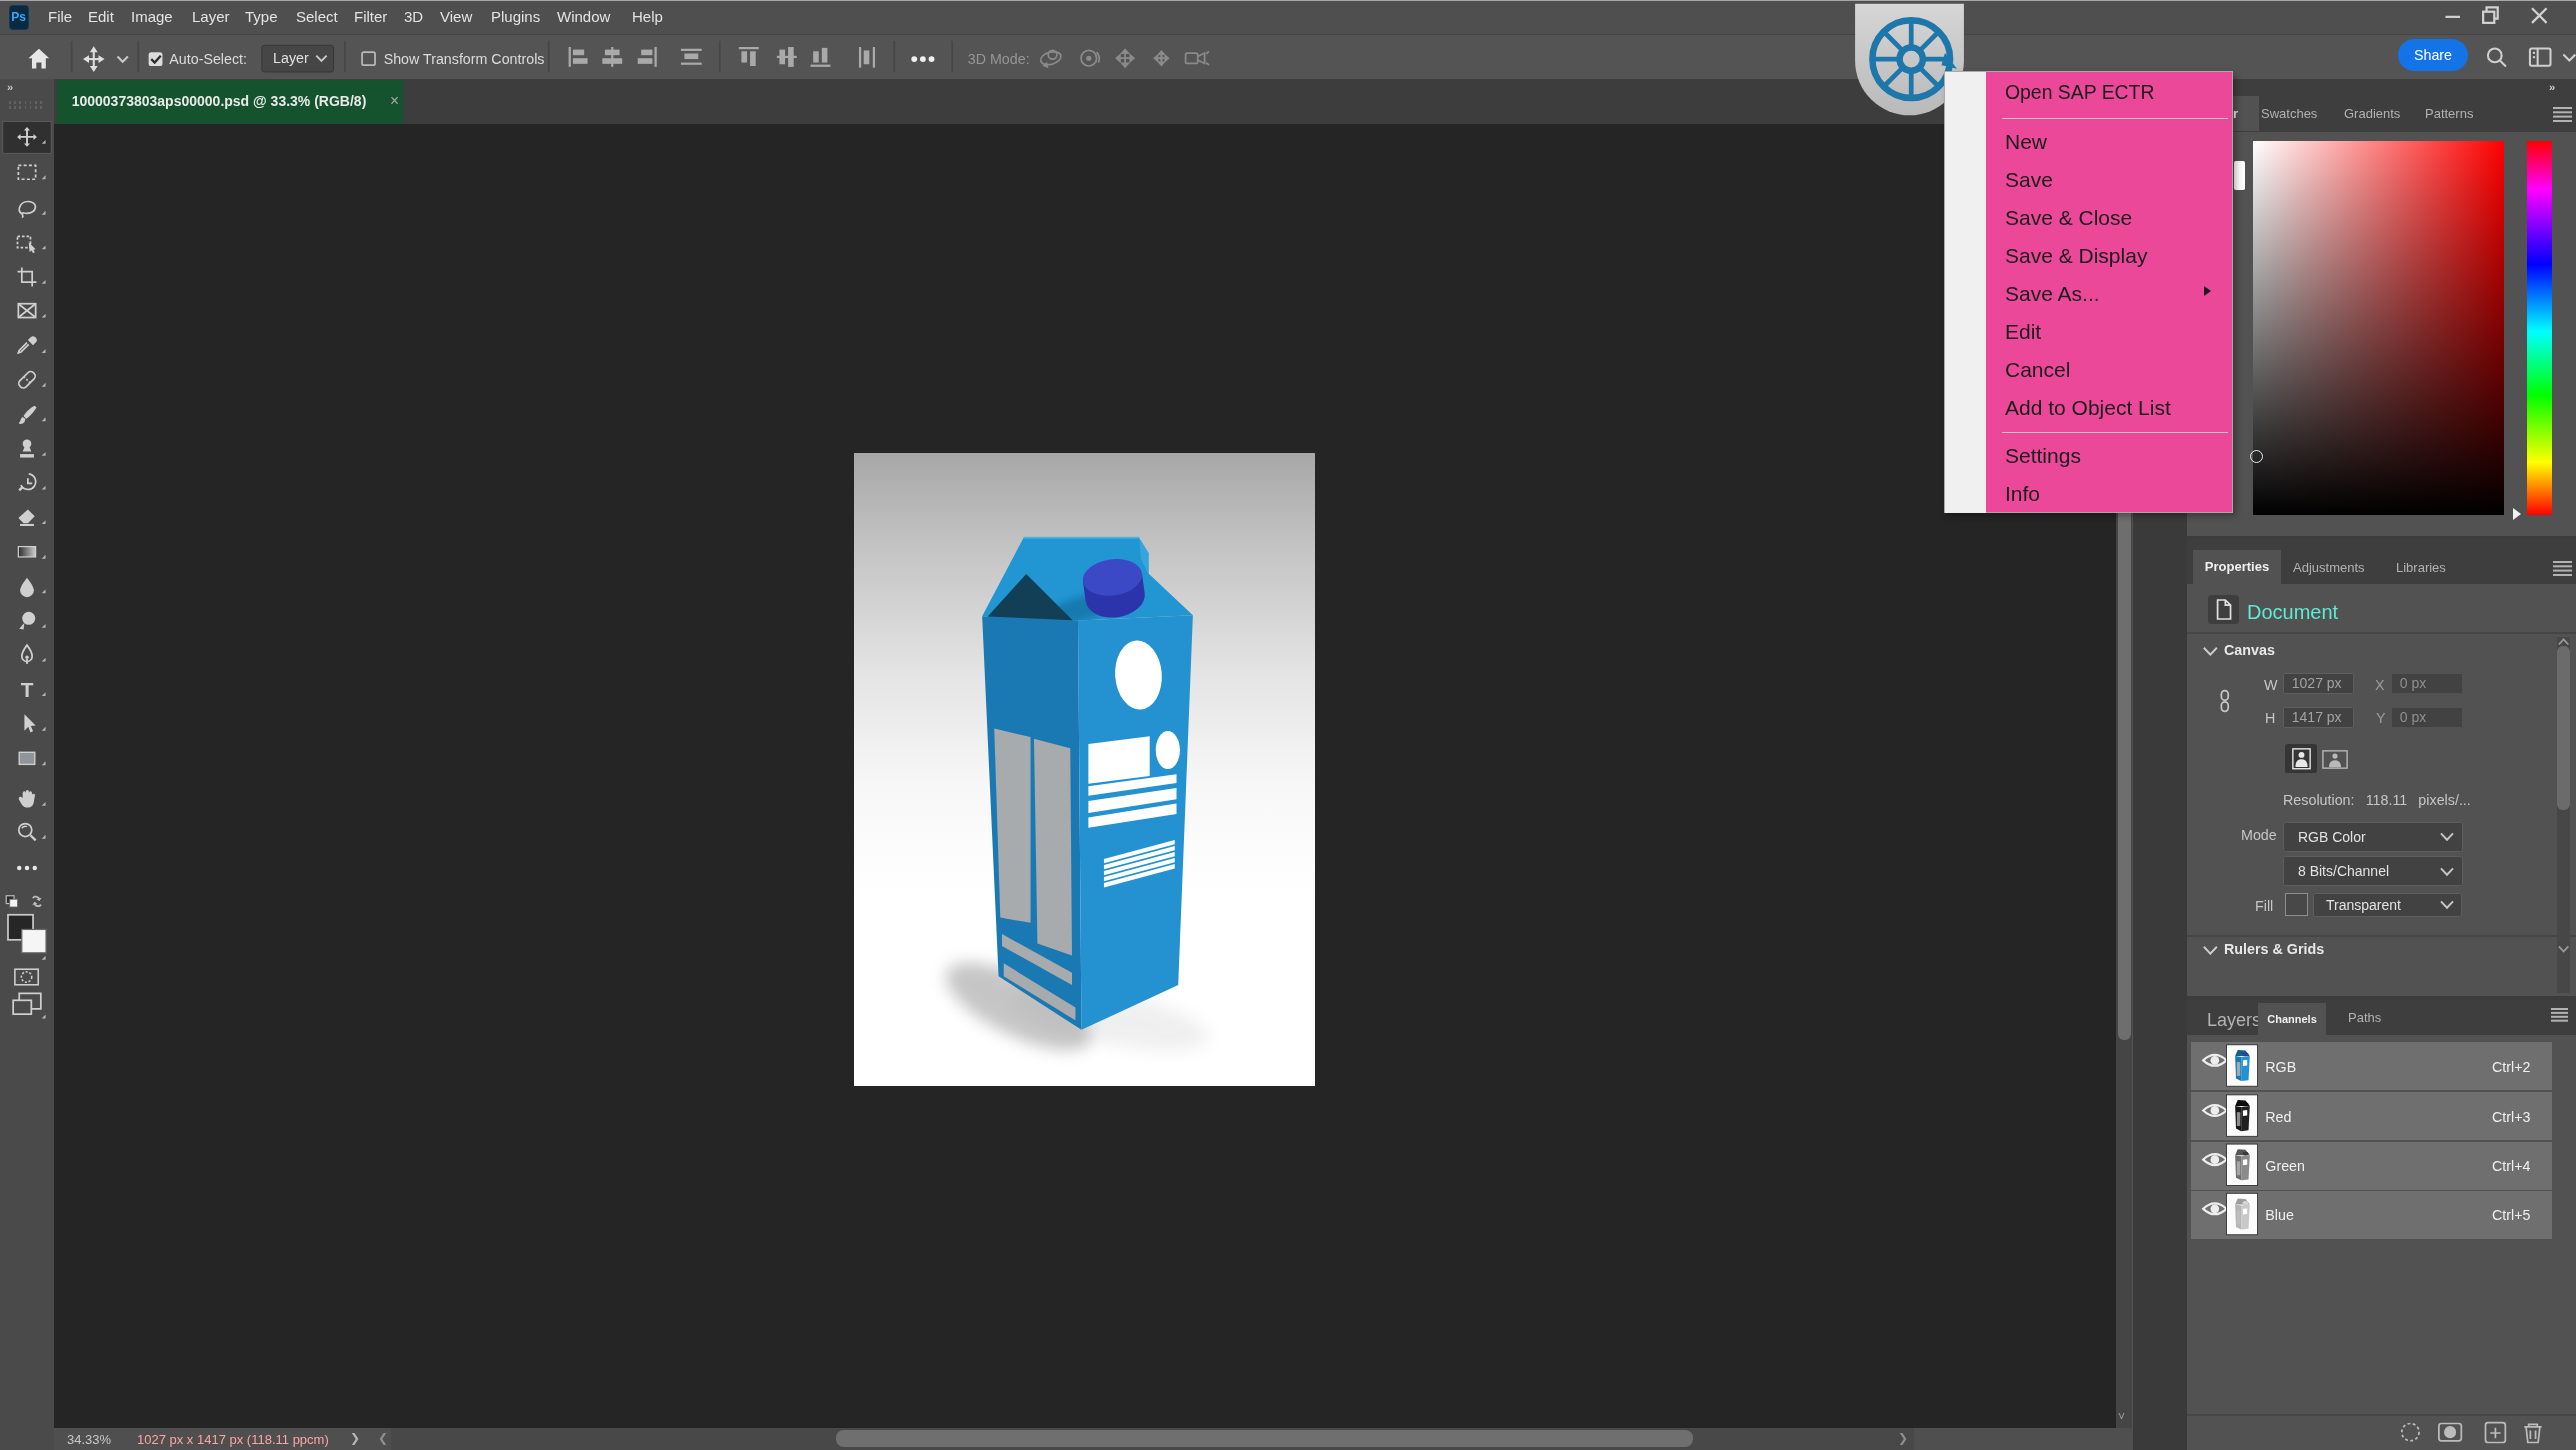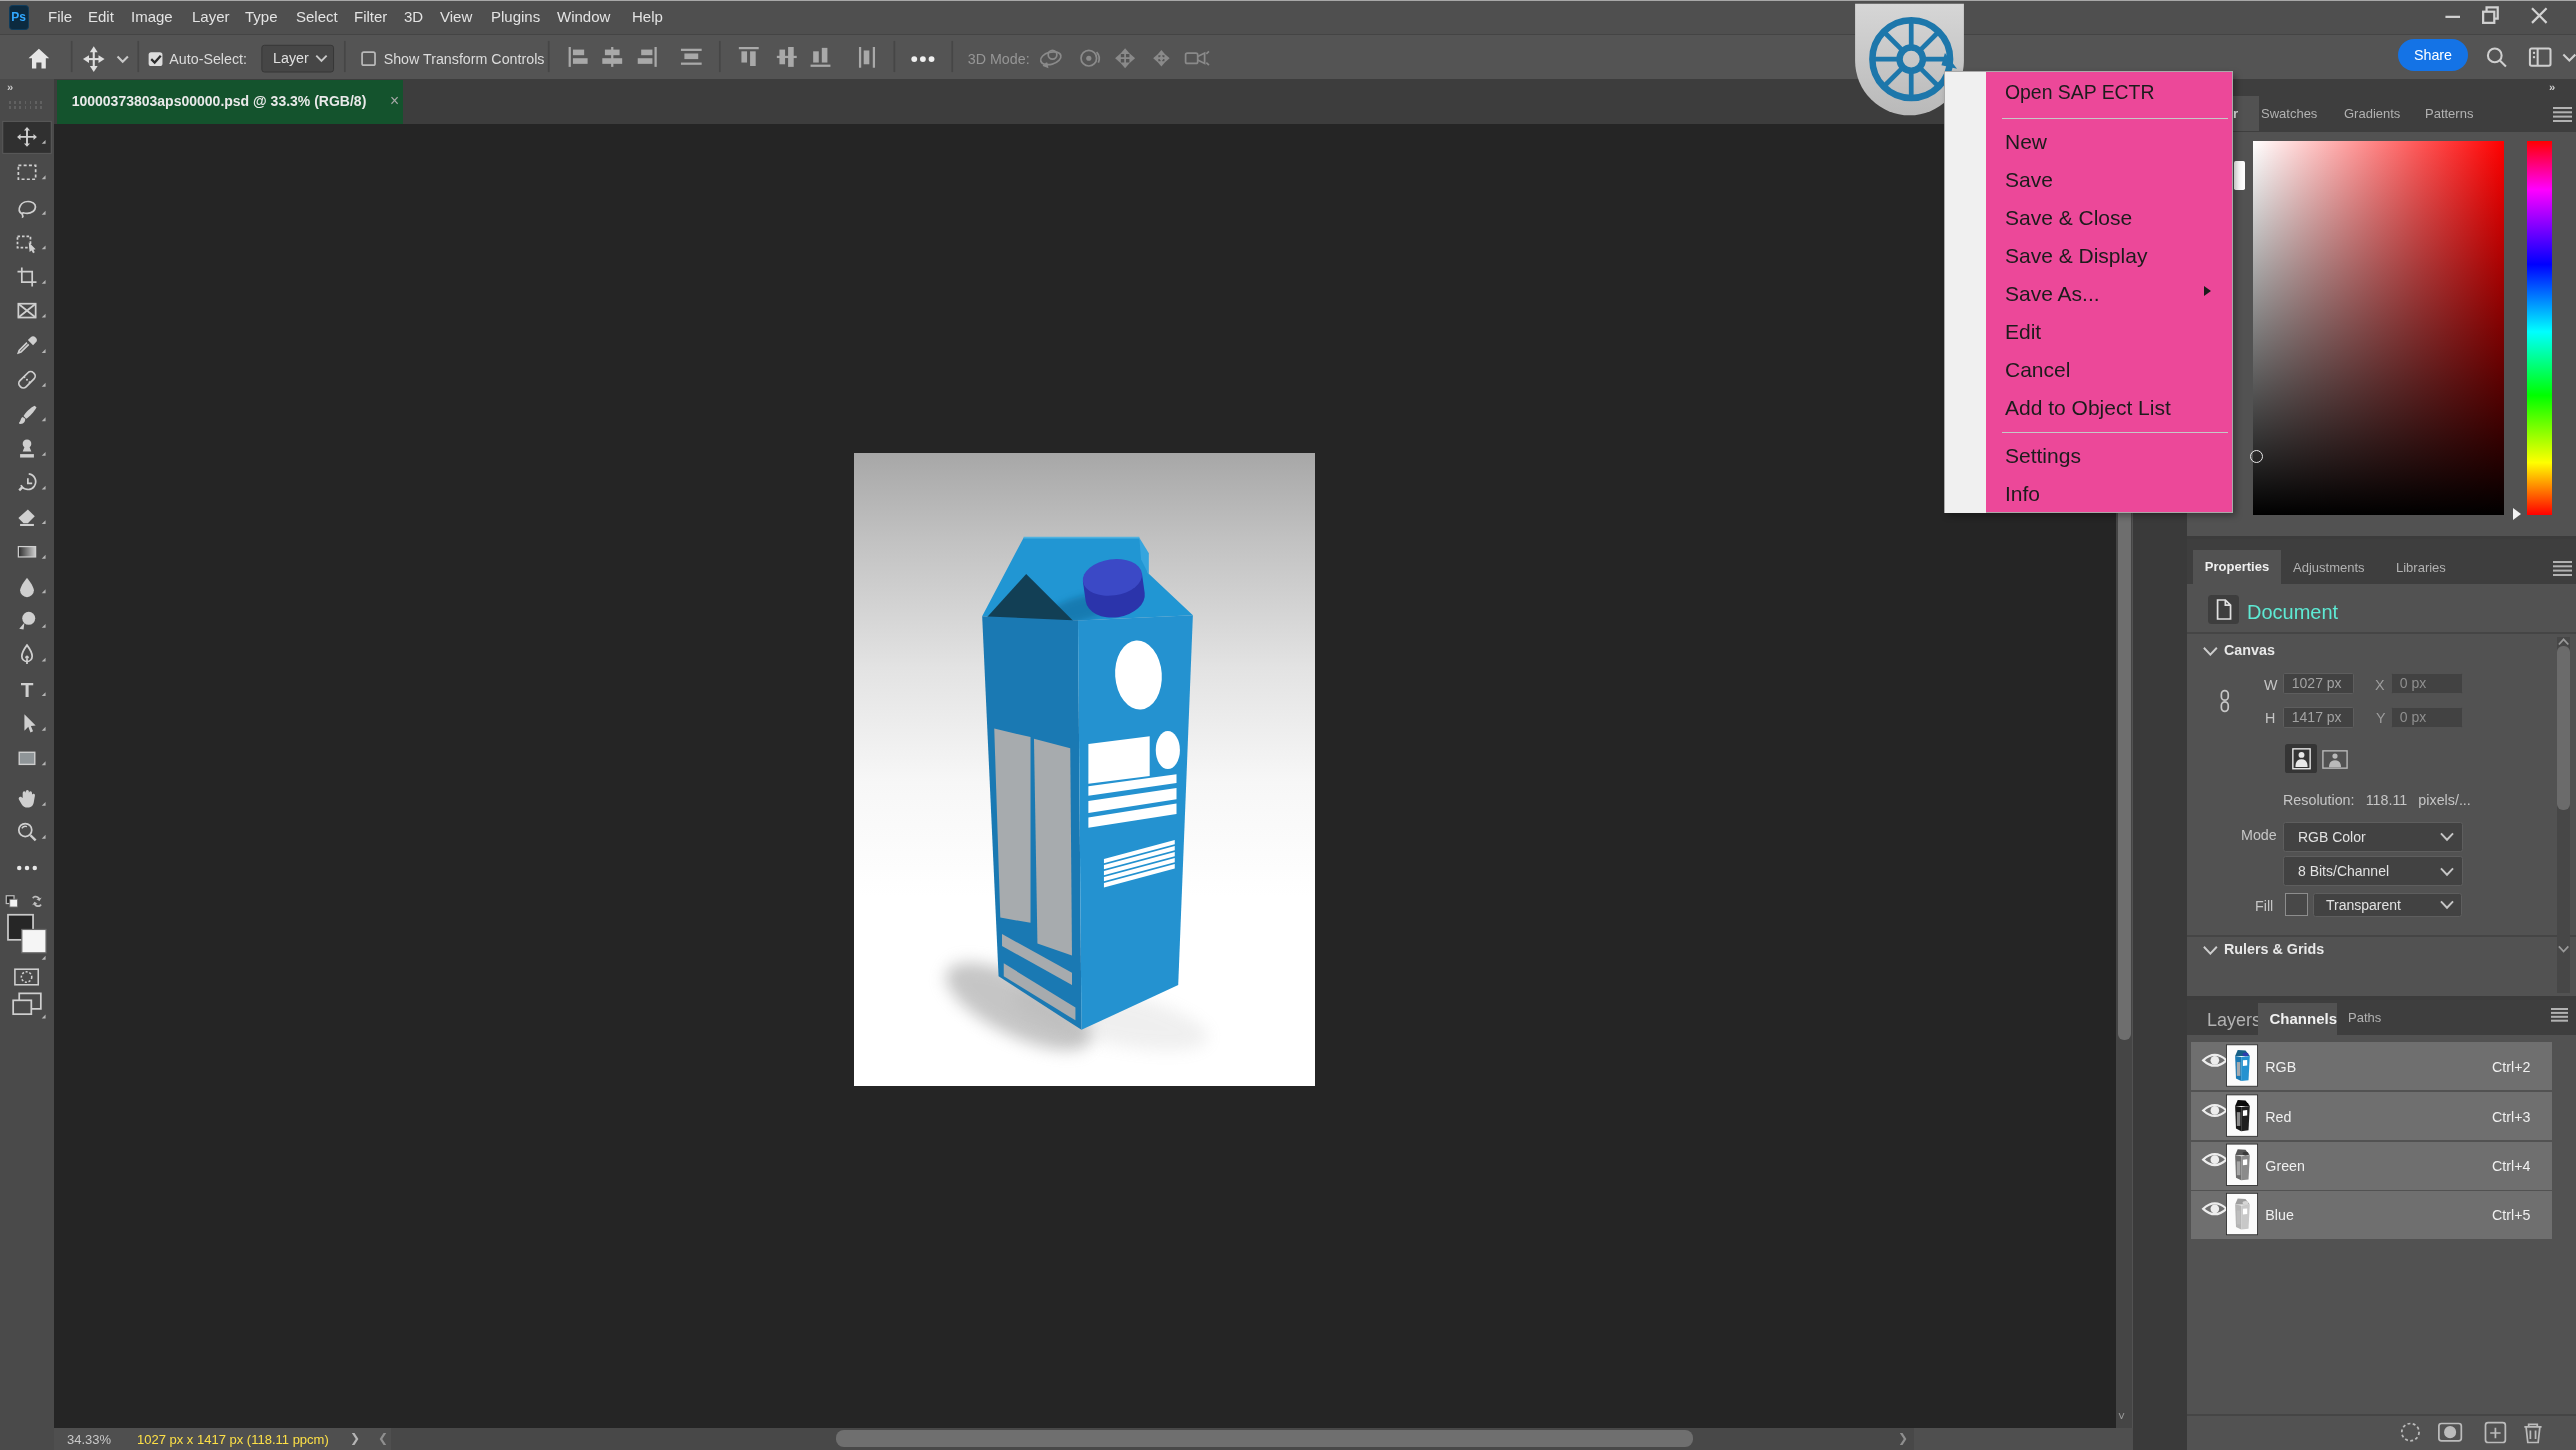--- a/index.html
+++ b/index.html
@@ -369,21 +369,21 @@
   <polygon points="1277,1015 1359,993 1359,998 1277,1020"></polygon>
   <polygon points="1277,1022 1359,1000 1359,1005 1277,1027"></polygon>
  </g>
 </svg>
 
 <div class="abs vscroll"></div>
 <div class="abs" style="left:2118px;top:480px;width:13px;height:560px;background:#6e6e6e;border-radius:6px"></div>
 <div class="abs" style="left:2118px;top:1410px;color:#9a9a9a;font-size:12px">˅</div>
 <div class="abs statusbar"></div>
 <div class="abs" style="left:67px;top:1432px;color:#c9c9c9;font-size:13px">34.33%</div>
-<div class="abs" style="left:137px;top:1432px;color:#fde047;font-size:13px">1027 px x 1417 px (118.11 ppcm)</div>
+<div class="abs" style="left:137px;top:1432px;color:#fca5a5;font-size:13px">1027 px x 1417 px (118.11 ppcm)</div>
 <div class="abs" style="left:350px;top:1431px;color:#b5b5b5;font-size:12px">❯</div>
 <div class="abs" style="left:391px;top:1428px;width:1523px;height:22.5px;background:#484848"></div>
 <div class="abs" style="left:378px;top:1431px;color:#8f8f8f;font-size:12px">❮</div>
 <div class="abs" style="left:836px;top:1430px;width:857px;height:17.3px;background:#6f6f6f;border-radius:7.8px"></div>
 <div class="abs" style="left:1898px;top:1431px;color:#8f8f8f;font-size:12px">❯</div>
 <div class="abs gapstrip"></div>
 
 <div class="abs rpanel"></div>
 
 <div class="abs ptabs" style="left:2187px;top:79px;width:389px;height:53px"></div>
@@ -466,21 +466,21 @@
 <svg class="abs" style="left:2558px;top:638px" width="11.2" height="7.8" viewBox="0 0 13 9">
     <path d="M1 7.5 L6.5 1.5 L12 7.5" fill="none" stroke="#9a9a9a" stroke-width="2"></path>
   </svg>
 <svg class="abs" style="left:2558px;top:945px" width="11.2" height="7.8" viewBox="0 0 13 9">
     <path d="M1 1.5 L6.5 7.5 L12 1.5" fill="none" stroke="#9a9a9a" stroke-width="2"></path>
   </svg>
 <div class="abs" style="left:2187px;top:996px;width:389px;height:3.5px;background:#3c3c3c"></div>
 
 <div class="abs ptabs" style="left:2187px;top:1000px;width:389px;height:35px"></div>
 <div class="abs ptab-txt" style="left:2207px;top:1010px;font-size:18px">Layers</div>
-<div class="abs ptab-active" style="left:2258px;top:1003px;width:79px;height:32px;font-size:15px;text-align:right;line-height:32px">Channels</div>
+<div class="abs ptab-active" style="left:2258px;top:1003px;width:68px;height:32px;font-size:11px;text-align:center;line-height:32px">Channels</div>
 <div class="abs ptab-txt" style="left:2348px;top:1010px;font-size:13px">Paths</div>
 <div class="abs" style="left:2551px;top:1008px;width:17.3px;height:2.2px;background:#b2b2b2;box-shadow:0 3.9px #b2b2b2,0 7.8px #b2b2b2,0 11.7px #b2b2b2"></div>
 <div class="abs chrow" style="top:1042px;height:48px"></div>
 <div class="abs chrow" style="top:1092px;height:48px"></div>
 <div class="abs chrow" style="top:1142px;height:48px"></div>
 <div class="abs chrow" style="top:1191px;height:48px"></div>
 <svg class="abs" style="left:2198px;top:1042px" width="354" height="199" viewBox="0 0 410 230">
  <g fill="#ededed">
   <g id="eye1">
         <path d="M6 21 q13.5 -12.5 27 0 q-13.5 12.5 -27 0 Z" fill="none" stroke="#ededed" stroke-width="2.5"></path>

